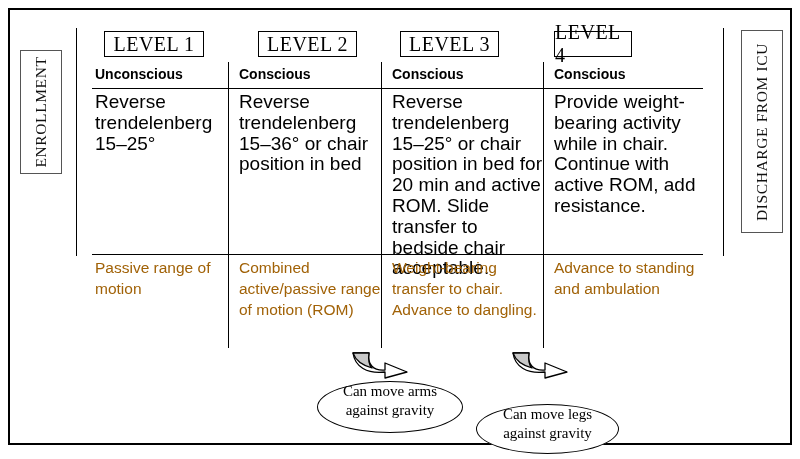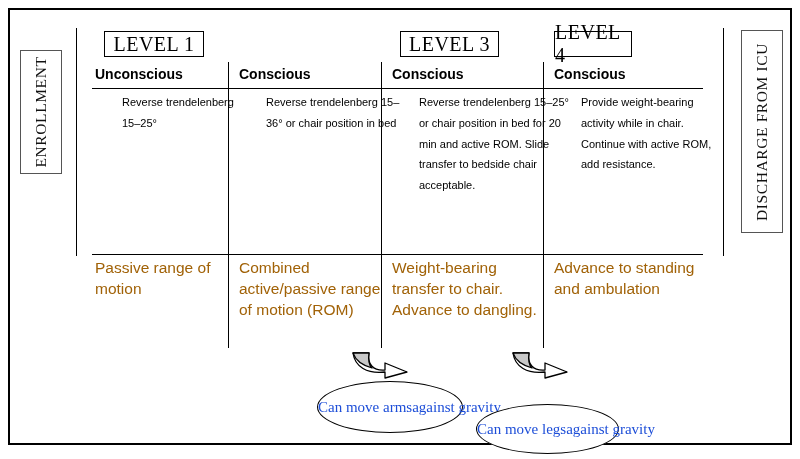--- a/index.html
+++ b/index.html
@@ -120,24 +120,23 @@
   .state {
     font-size: 14px;
     font-weight: bold;
     color: #000000;
     line-height: 25px;
     height: 26px;
   }
   .cell-a {
     position: absolute;
     top: 30px;
-    font-size: 11px;
+    font-size: 19px;
     line-height: 20.8px;
     color: #000000;
-    margin-left: 27px;
   }
   .cell-b {
     position: absolute;
     top: 196px;
     font-size: 15.5px;
     line-height: 20.8px;
     color: #a16207;
   }
   .cell-a, .cell-b { padding-right: 6px; }
 
@@ -149,26 +148,26 @@
   .swoosh-2 { left: 509px; top: 351px; }
 
   
   .callout {
     position: absolute;
     border: 1.4px solid #000000;
     border-radius: 50%;
     box-sizing: border-box;
     background: #ffffff;
     display: flex;
-    flex-direction: row;
+    flex-direction: column;
     align-items: center;
     justify-content: flex-start;
     font-family: "Liberation Serif", serif;
     font-size: 15px;
-    color: #1d4ed8;
+    color: #000000;
     line-height: 19px;
   }
   .callout-1 { left: 317px; top: 381px; width: 146px; height: 52px; }
   .callout-2 { left: 476px; top: 404px; width: 143px; height: 50px; }
   .callout div { white-space: nowrap; }
 </style>
 </head>
 <body>
 
 <div id="figure">
@@ -181,20 +180,23 @@
   <div class="side-label side-label-enrollment">
     <span>ENROLLMENT</span>
   </div>
   <div class="side-label side-label-discharge">
     <span>DISCHARGE FROM ICU</span>
   </div>
 
   <div class="level-box" style="left:104px;width:100px;">
     <span>LEVEL 1</span>
   </div>
+  <div class="level-box" style="left:258px;width:99px;">
+    <span>LEVEL 2</span>
+  </div>
   <div class="level-box" style="left:400px;width:99px;">
     <span>LEVEL 3</span>
   </div>
   <div class="level-box" style="left:554px;width:78px;">
     <span>LEVEL 4</span>
   </div>
 
   <div class="grid">
 
     <div class="hrule hrule-head"></div>

